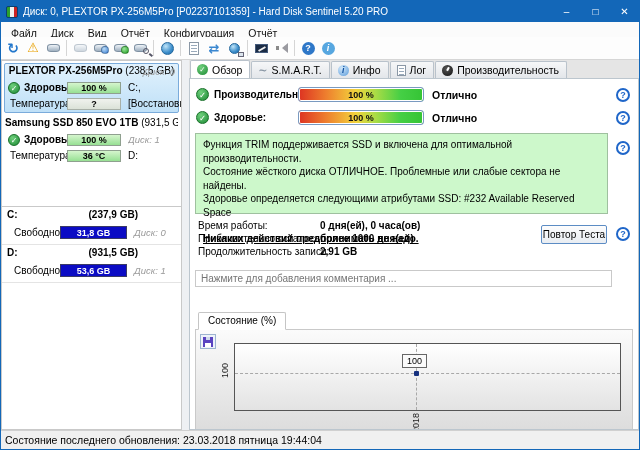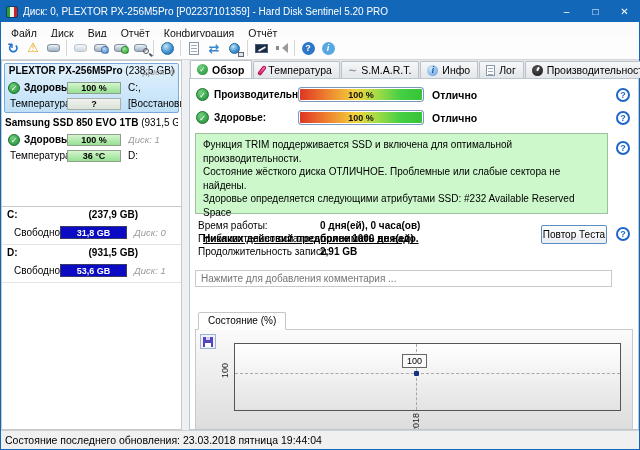--- a/index.html
+++ b/index.html
@@ -76,21 +76,21 @@
   .p-letter { position:absolute; left:5px; font-weight:bold; }
   .p-size { position:absolute; left:70px; width:66px; text-align:right; font-weight:bold; }
   .p-row { height:18px; position:relative; font-size:10px; }
   .p-free-lbl { position:absolute; left:12px; top:2px; }
   .p-bar { position:absolute; left:58px; top:1px; width:67px; height:13px; background:#0b0bc4; border:1px solid #3a3a66; color:#fff; font-size:9px; font-weight:bold; text-align:center; line-height:12px; }
   .p-disk { position:absolute; left:132px; top:2px; color:#9a9a9a; font-style:italic; font-size:9.5px; }
 
   
   .tabbar { height:18px; display:flex; align-items:flex-end; flex:none; padding-left:1px; }
   .tab { display:flex; align-items:center; gap:4px; font-size:10.5px; padding:2px 7px 2px 6px; border:1px solid #b9c2cb; border-bottom:none; border-radius:2px 2px 0 0; background:linear-gradient(#f6f7f8,#e3e6ea); height:17px; margin-right:1px; position:relative; white-space:nowrap; }
-  .tab.active { background:#fff; height:18px; z-index:2; font-weight:bold; }
+  .tab.active { background:#fff; height:18px; z-index:2; font-weight:normal; }
   .t-chk { width:11px; height:11px; border-radius:50%; background:radial-gradient(circle at 35% 30%,#6fd07c,#1d8a35); color:#fff; font-size:7.5px; line-height:11px; text-align:center; flex:none; }
   .t-chk::after { content:"✓"; }
   .t-therm { width:4px; height:11px; border-radius:2px; background:linear-gradient(#ff7abf,#cc2244); border:1px solid #b05; transform:rotate(38deg); flex:none; }
   .t-smart { color:#8a97a5; font-size:11px; font-weight:bold; line-height:10px; flex:none; }
   .t-info { width:11px; height:11px; border-radius:50%; background:radial-gradient(circle at 35% 30%,#cfe7fb,#5b9bd9); color:#0d4d9e; font-size:8.5px; font-weight:bold; font-style:italic; text-align:center; line-height:11px; flex:none; }
   .t-log { width:9px; height:11px; background:#fff; border:1px solid #8a97a5; flex:none; }
   .t-log i { display:block; margin:2px 1px 0; height:7px; background:repeating-linear-gradient(#9ab 0 1px,transparent 1px 3px); }
   .t-gauge { width:11px; height:11px; border-radius:50%; background:radial-gradient(circle at 40% 35%,#555,#111); position:relative; flex:none; }
   .t-gauge::after { content:""; position:absolute; left:5px; top:2px; width:2px; height:4px; background:#fff; transform:rotate(28deg); }
 
@@ -298,24 +298,20 @@
       </div>
     </div>
 
     <div class="splitter"></div>
 
     <div class="right">
       <div class="tabbar">
         <span class="tab active">
             <span class="t-chk"></span>
             <span>Обзор</span>
-          </span>
-        <span class="tab">
-            <span class="t-therm"></span>
-            <span>Температура</span>
           </span>
         <span class="tab">
             <span class="t-smart">∼</span>
             <span>S.M.A.R.T.</span>
           </span>
         <span class="tab">
             <span class="t-info">i</span>
             <span>Инфо</span>
           </span>
         <span class="tab">

